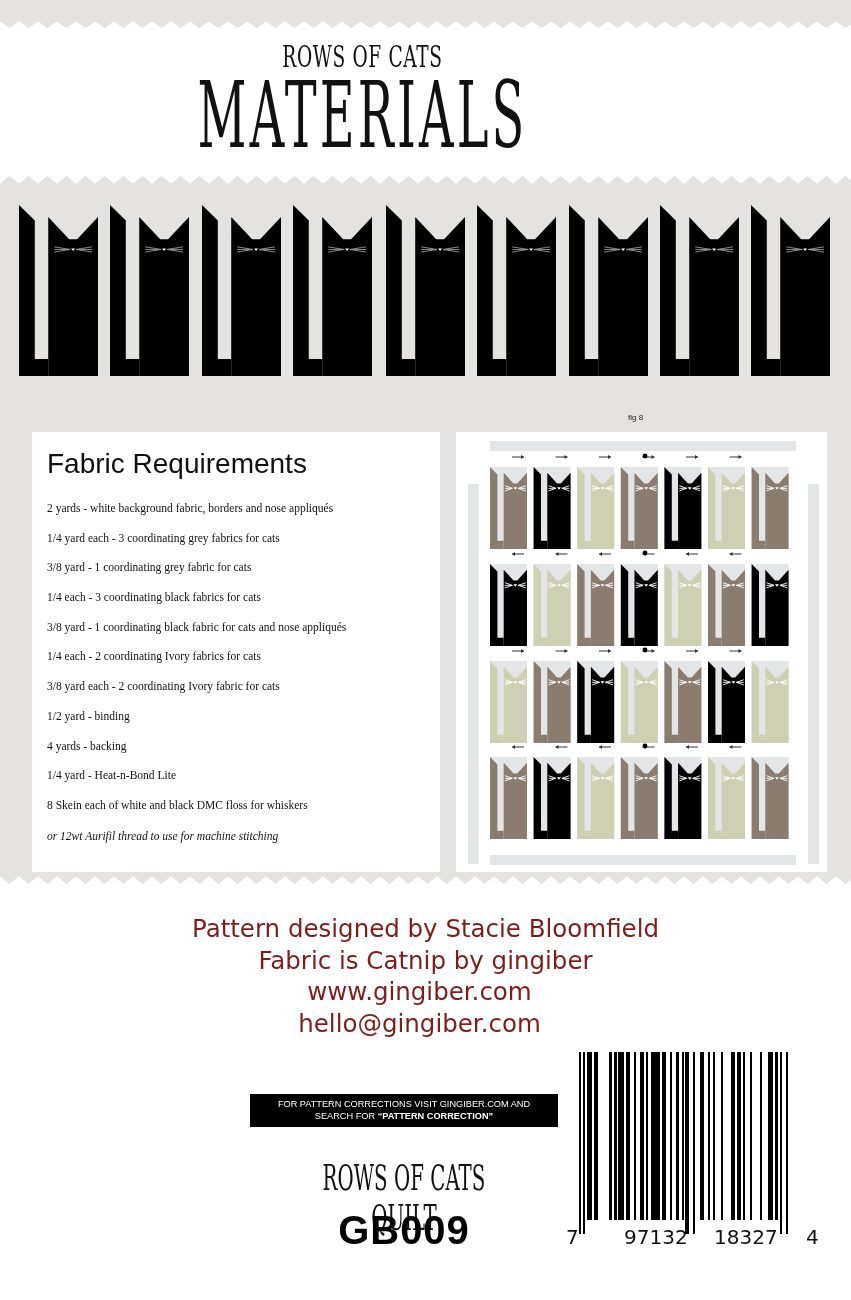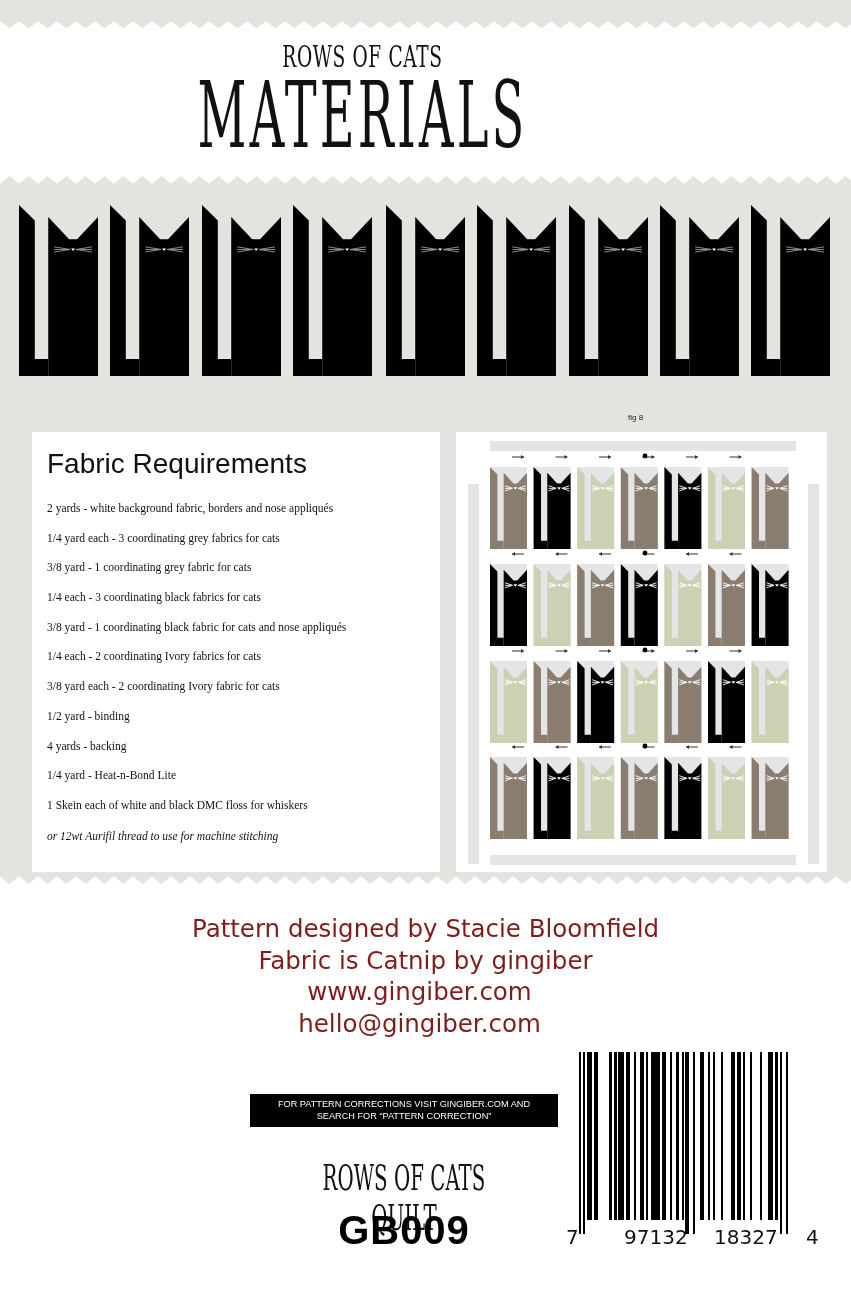--- a/index.html
+++ b/index.html
@@ -18,21 +18,21 @@
   .fr-title{position:absolute;left:15px;top:16px;font-size:28px;color:#111;}
   .fr-list{position:absolute;left:15px;top:68px;margin:0;padding:0;list-style:none;font-size:11.5px;color:#111;font-family:Liberation Serif, serif;}
   .fr-list li{height:29.7px;line-height:16px;}
   .fr-list .note{font-style:italic;display:block;line-height:15px;margin-top:16px;}
   .fig-label{left:628px;top:413px;font-size:8px;color:#222;}
   .right-panel{left:456px;top:432px;width:371px;height:440px;background:#ffffff;}
   .credits{left:0;top:913px;width:851px;text-align:center;font-family:"DejaVu Sans",sans-serif;font-size:24.5px;line-height:31.5px;color:#7f1d1d;}
   .credits div{white-space:nowrap;}
   .credits .shift{position:relative;left:-6px;}
   .corr{left:250px;top:1094px;width:308px;height:33px;background:#000;color:#fff;font-size:9.2px;text-align:center;line-height:12px;padding-top:4px;box-sizing:border-box;}
-  .corr b{font-weight:normal;}
+  .corr b{font-weight:bold;}
   .quilt-name{left:250px;top:1158px;width:308px;text-align:center;font-family:"DejaVu Serif",serif;font-size:36px;line-height:40px;transform:scaleX(0.55);transform-origin:center;color:#111;}
   .code{left:250px;top:1208px;width:308px;text-align:center;font-family:"Liberation Sans",sans-serif;font-weight:bold;font-size:40px;color:#000;letter-spacing:1px;}
   .barcode{left:566px;top:1052px;width:260px;height:196px;}
 </style>
 </head>
 <body>
 
 <div class="abs top-strip"></div>
 <svg class="abs zig-top" viewBox="0 0 851 10" preserveAspectRatio="none">
     <rect x="0" y="0" width="851" height="10" fill="#ffffff"></rect>
@@ -172,21 +172,21 @@
     <li>1/4 yard each - 3 coordinating grey fabrics for cats</li>
     <li>3/8 yard - 1 coordinating grey fabric for cats</li>
     <li>1/4 each - 3 coordinating black fabrics for cats</li>
     <li>3/8 yard - 1 coordinating black fabric for cats and nose appliqués</li>
     <li>1/4 each - 2 coordinating Ivory fabrics for cats</li>
     <li>3/8 yard each - 2 coordinating Ivory fabric for cats</li>
     <li>1/2 yard - binding</li>
     <li>4 yards - backing</li>
     <li>1/4 yard - Heat-n-Bond Lite</li>
     <li>
-      <span>1 Skein each of white and black DMC floss for whiskers</span>
+      <span>8 Skein each of white and black DMC floss for whiskers</span>
       <span class="note">or 12wt Aurifil thread to use for machine stitching</span>
     </li>
   </ul>
 </div>
 
 <div class="abs fig-label">fig 8</div>
 <div class="abs right-panel">
   <svg id="figure" width="371" height="440" viewBox="0 0 371 440">
       <rect x="34" y="9" width="306" height="10" fill="#e4e5e7"></rect>
       <rect x="34" y="423" width="306" height="10" fill="#e4e5e7"></rect>

